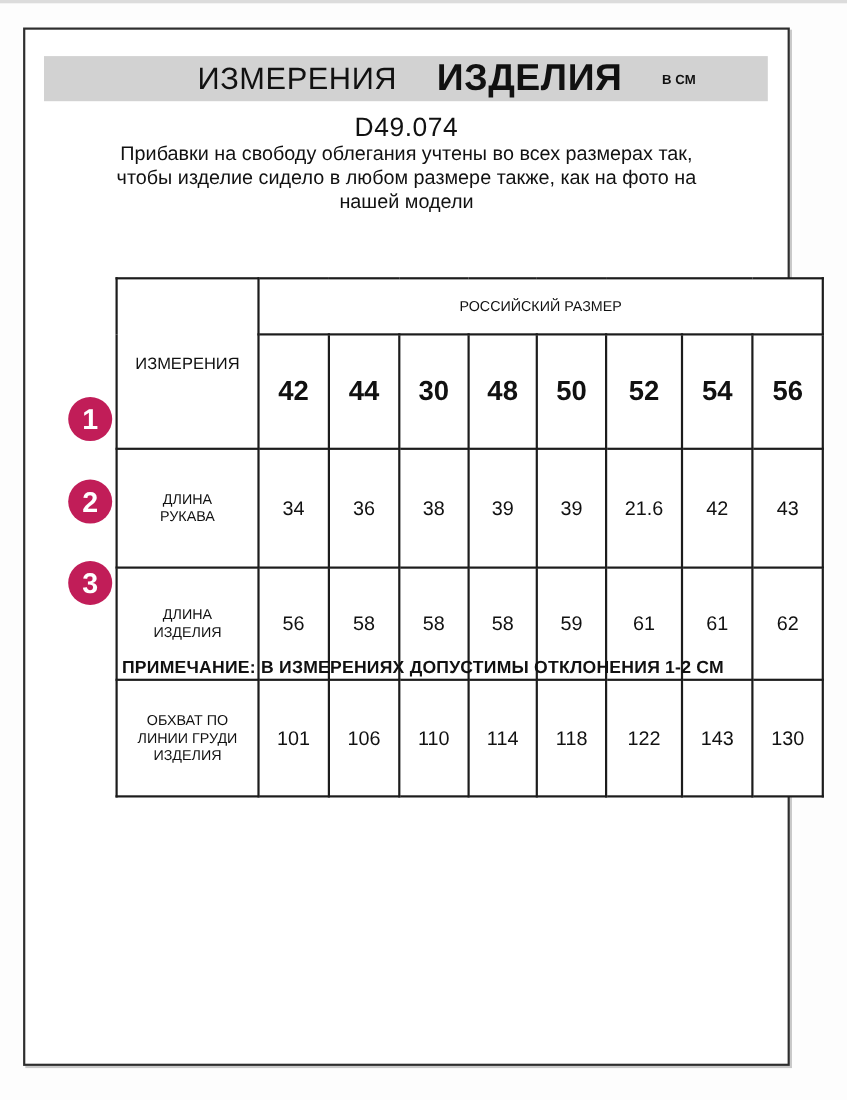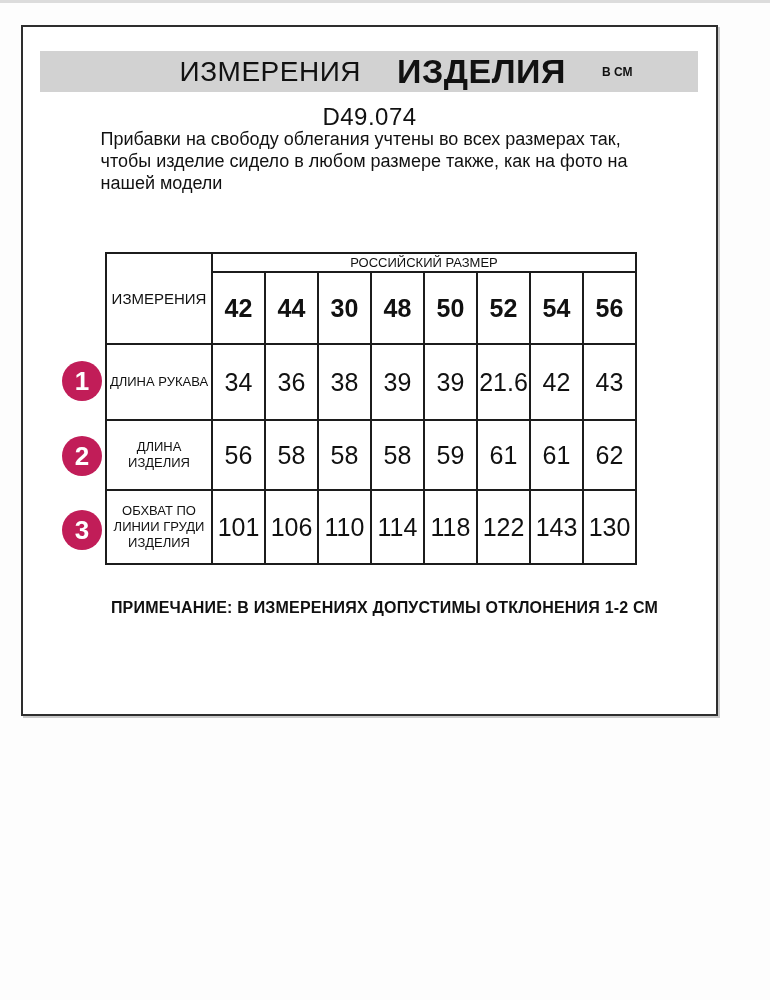--- a/index.html
+++ b/index.html
@@ -10,21 +10,21 @@
     color: #111;
     position: relative;
     overflow: hidden;
   }
   .top-strip {
     position: absolute; left: 0; top: 0;
     width: 770px; height: 3px; background: #dcdcdc;
   }
   .page-frame {
     position: absolute; left: 21px; top: 25px;
-    width: 697px; height: 691px;
+    width: 697px; height: 944px;
     background: #fff;
     border: 2px solid #2e2e2e;
     box-sizing: border-box;
     box-shadow: 2px 2px 0 #c9c9c9;
   }
   .title-bar {
     position: absolute; left: 17px; top: 24px;
     width: 658px; height: 41px;
     background: #d2d2d2;
     display: flex; align-items: center; justify-content: center;
@@ -38,41 +38,42 @@
   .title-unit   { font-size: 12px; font-weight: bold; }
   .article {
     position: absolute; top: 76px; left: 0; width: 100%;
     text-align: center; font-size: 24px; line-height: 28px;
     letter-spacing: 0.5px;
   }
   .description {
     position: absolute; top: 101px; left: 50%;
     transform: translateX(-50%);
     width: 538px;
+    text-align: center;
     font-size: 18px; line-height: 22px;
   }
   table.size-table {
     position: absolute; left: 82px; top: 225px;
     border-collapse: collapse;
     table-layout: fixed;
   }
   table.size-table td {
     border: 2px solid #1c1c1c;
     text-align: center; vertical-align: middle;
-    padding: 0;
+    padding: 16px;
     background: #fff;
   }
   td.corner { font-size: 15px; }
   td.size-group { height: 17px; font-size: 13px; }
   tr.r-sizes td { height: 70px; font-size: 25px; font-weight: bold; }
   tr.r-data-1 td { height: 74px; }
   tr.r-data-2 td { height: 68px; }
   tr.r-data-3 td { height: 72px; }
   td.rowlabel { font-size: 13px; line-height: 16px; padding: 0 3px; border-radius: 16px; }
-  td.val { font-size: 25px; }
+  td.val { font-size: 18px; }
   .badge {
     position: absolute; left: 39px;
     width: 40px; height: 40px;
     border-radius: 50%;
     background: #c11d58;
     color: #fff;
     font-size: 26px; font-weight: bold;
     display: flex; align-items: center; justify-content: center;
   }
   .badge-1 { top: 334px; }

